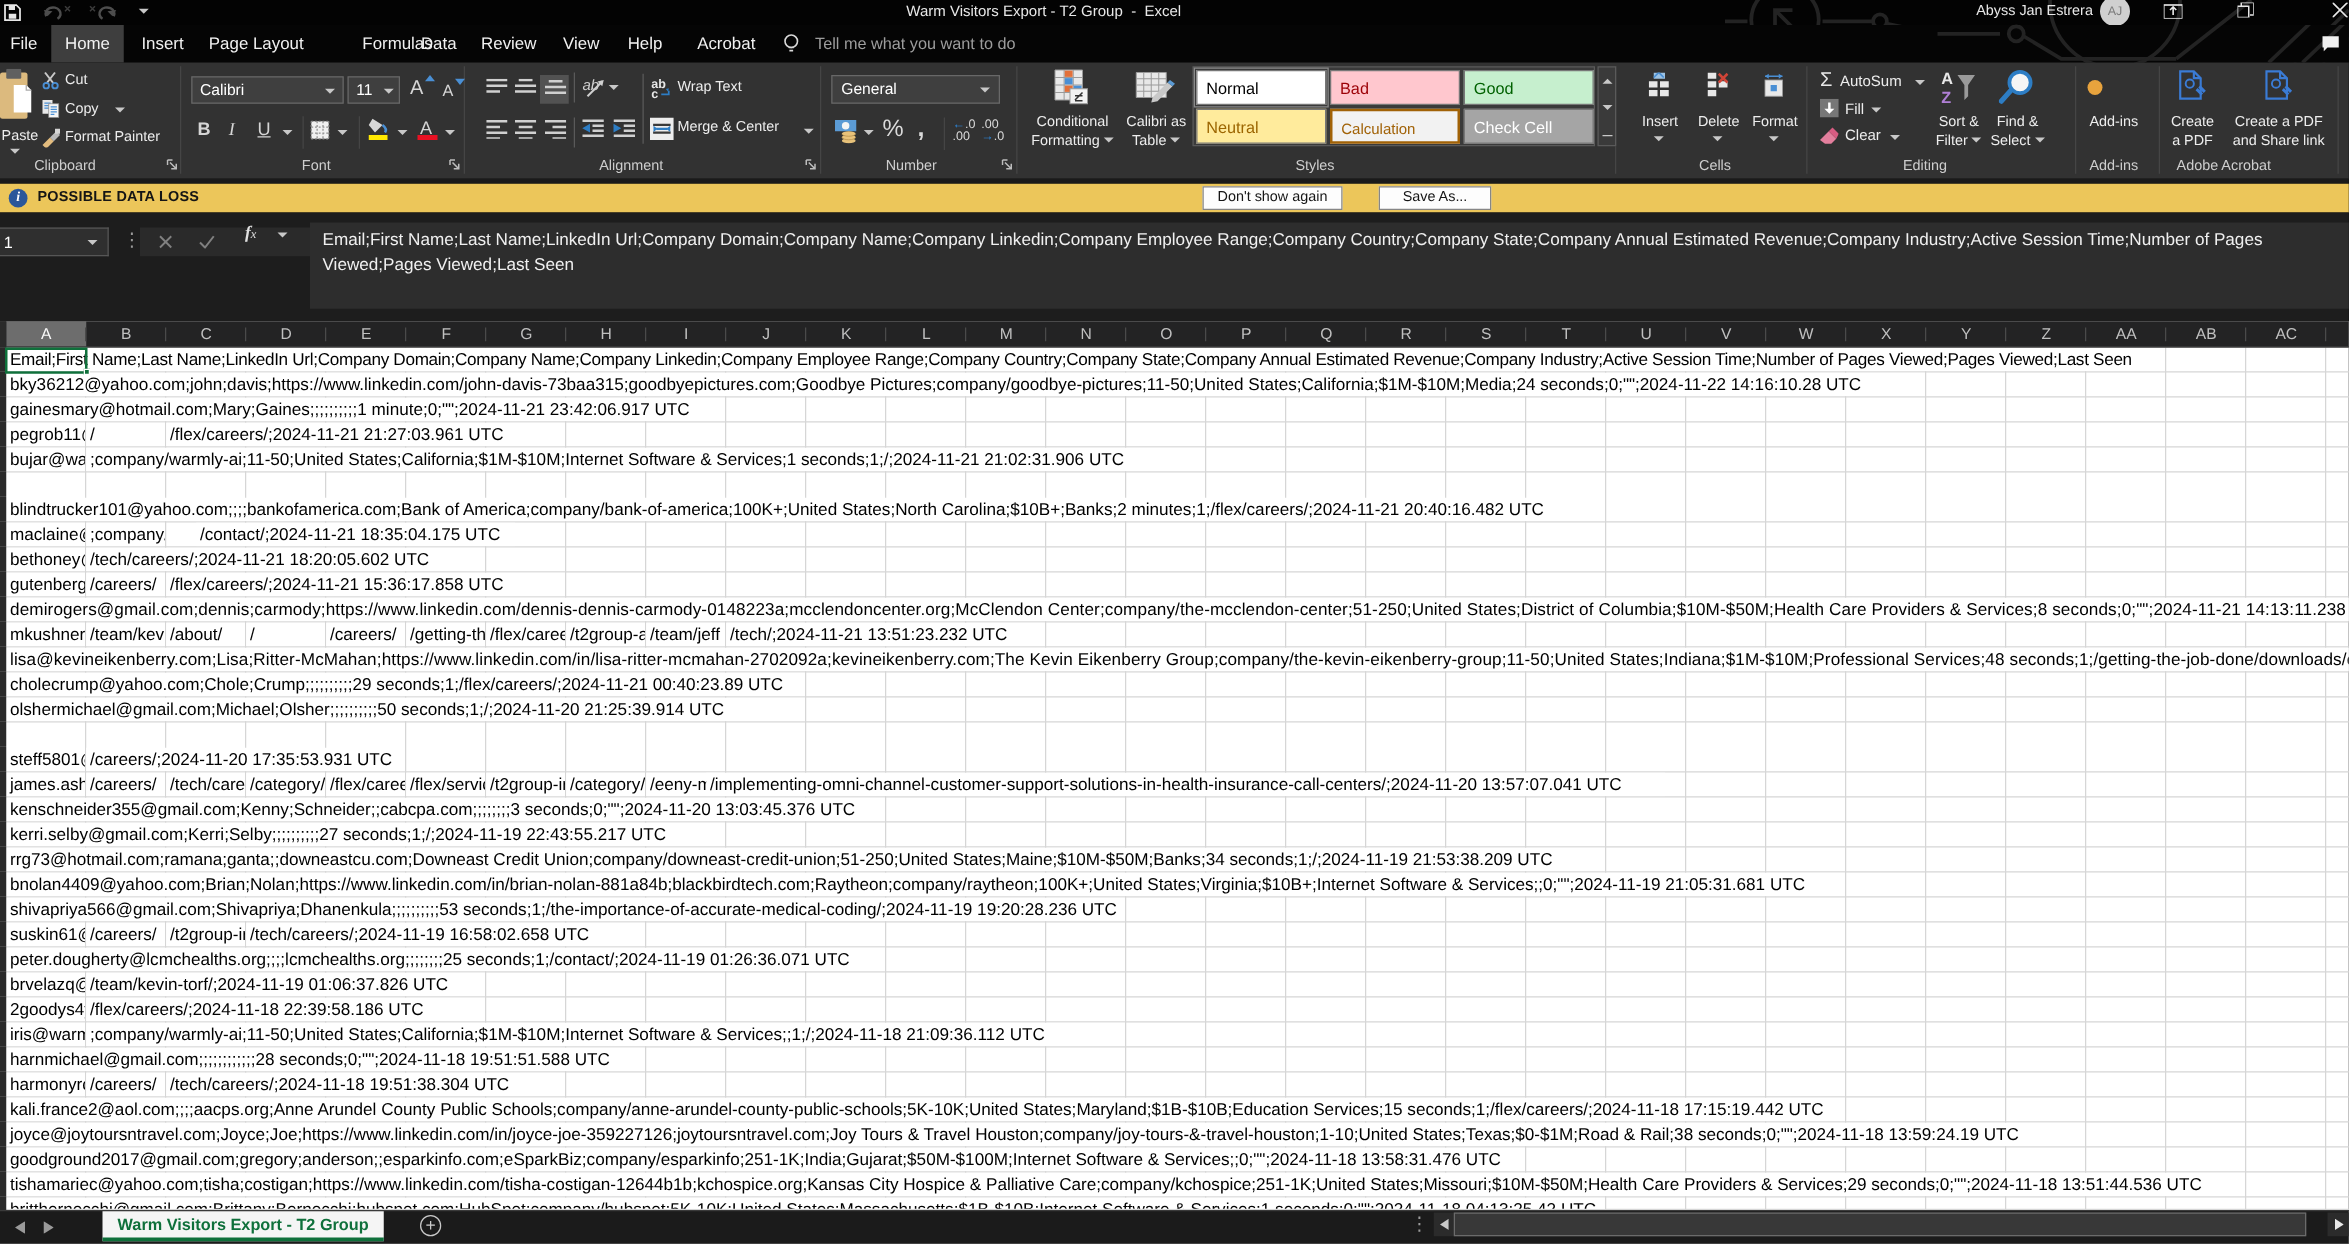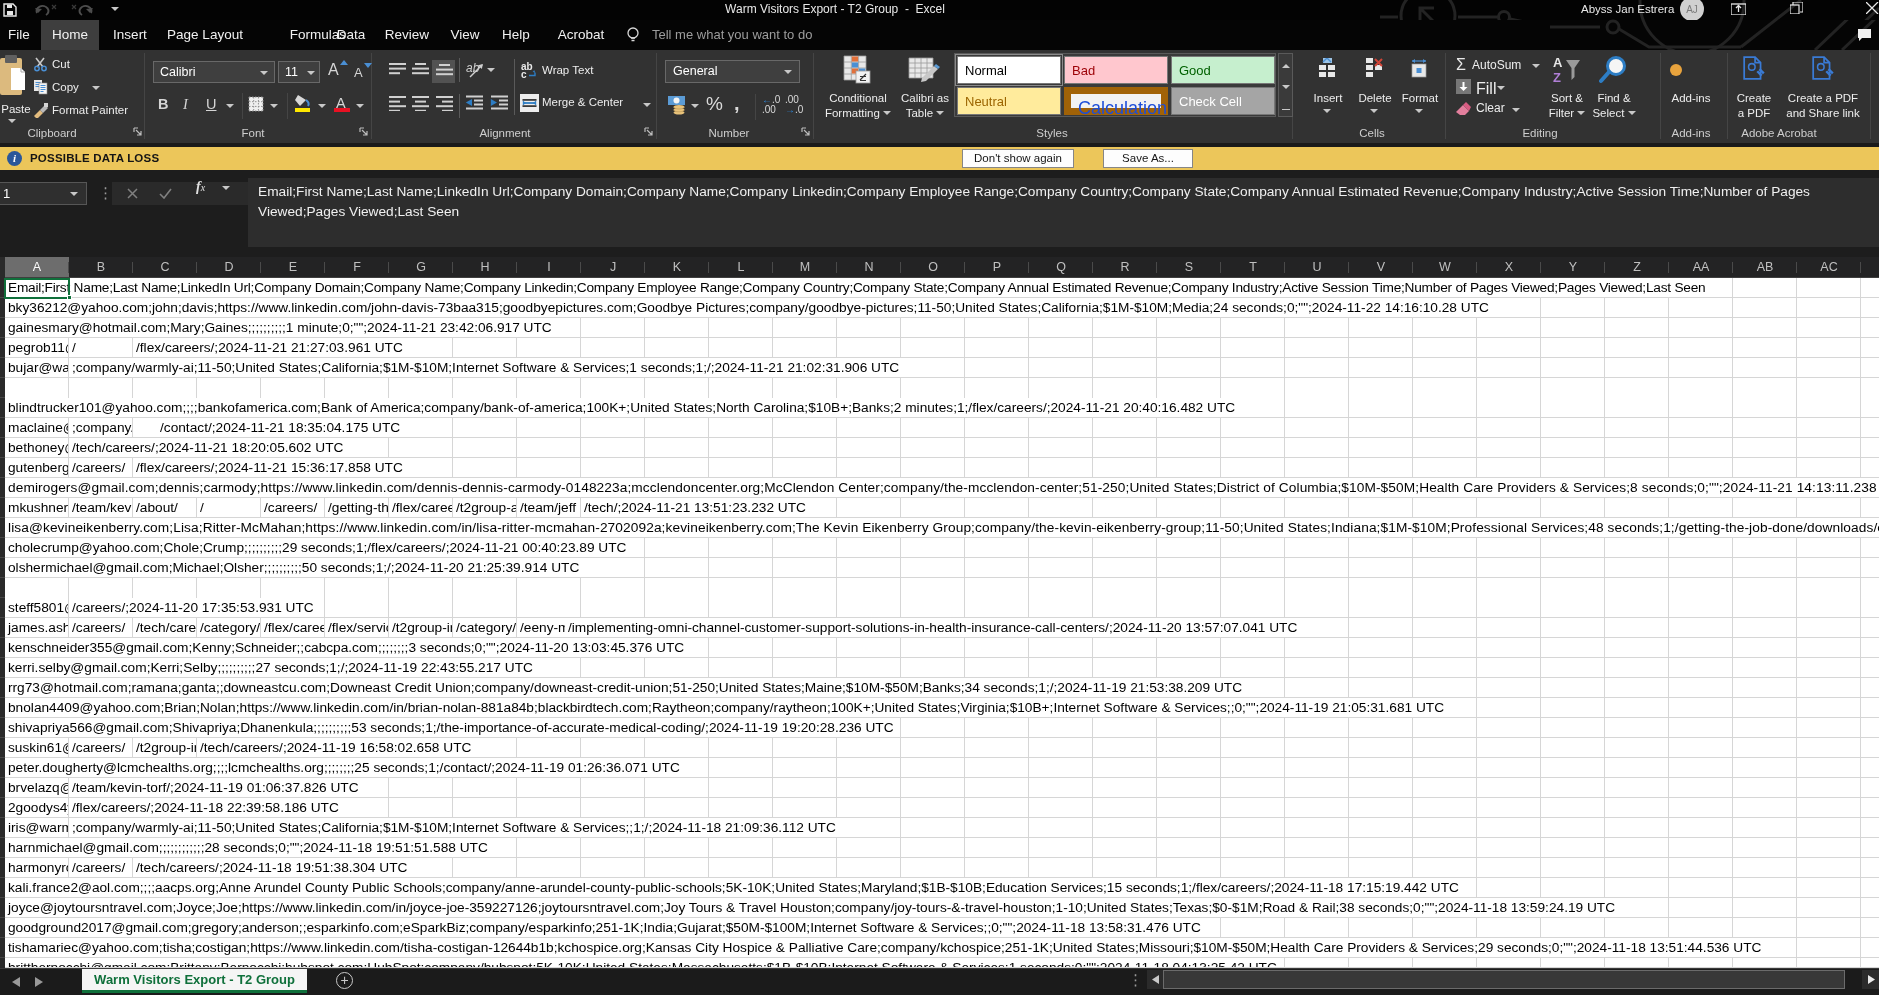--- a/index.html
+++ b/index.html
@@ -291,21 +291,21 @@
         <path d="M14 23 L26 11 l4 3 -12 12 -5 1z" fill="#c8c8c8"></path>
         <path d="M26 11 l4 3 2-2 -4-3z" fill="#5b9bd5"></path>
       </svg>
 <div class="btxt" style="left:880px;top:92px;width:90px">Calibri as</div>
 <div class="btxt" style="left:880px;top:107px;width:90px">Table <span class="caret" style="border-top-color:#c8c8c8;vertical-align:2px"></span></div>
 <div style="position:absolute;left:954px;top:53px;width:322px;height:64px;border:1px solid #5a5a5a;background:#3a3a3a"></div>
 <div style="position:absolute;left:957px;top:56px;width:104px;height:28px;background:#ffffff;color:#000000;font-size:13px;line-height:28px;padding-left:7px;outline:1px solid #8a8a8a;outline-offset:1px;border:1px solid #777">Normal</div>
 <div style="position:absolute;left:1064px;top:56px;width:104px;height:28px;background:#ffc7ce;color:#9c0006;font-size:13px;line-height:28px;padding-left:7px;border:1px solid #777">Bad</div>
 <div style="position:absolute;left:1171px;top:56px;width:104px;height:28px;background:#c6efce;color:#006100;font-size:13px;line-height:28px;padding-left:7px;border:1px solid #777">Good</div>
 <div style="position:absolute;left:957px;top:87px;width:104px;height:28px;background:#ffeb9c;color:#9c6500;font-size:13px;line-height:28px;padding-left:7px;border:1px solid #777">Neutral</div>
-<div style="position:absolute;left:1064px;top:87px;width:104px;height:28px;background:#f2f2f2;color:#1d4ed8;font-size:18px;line-height:28px;padding-left:7px;border:7px solid #a16207">Calculation</div>
+<div style="position:absolute;left:1064px;top:87px;width:104px;height:28px;background:#f2f2f2;color:#a16207;font-size:12px;line-height:28px;padding-left:7px;border:2px solid #a16207">Calculation</div>
 <div style="position:absolute;left:1171px;top:87px;width:104px;height:28px;background:#a5a5a5;color:#ffffff;font-size:13px;line-height:28px;padding-left:7px;border:1px solid #777">Check Cell</div>
 <div style="position:absolute;left:1278px;top:53px;width:15px;height:64px;background:#3a3a3a;border:1px solid #5a5a5a"></div>
 <div style="position:absolute;left:1280px;top:56px;width:11px;height:18px;text-align:center;line-height:14px"><span class="caret" style="border-top-color:#c8c8c8;transform:rotate(180deg);display:inline-block"></span></div>
 <div style="position:absolute;left:1280px;top:77px;width:11px;height:18px;text-align:center;line-height:14px"><span class="caret" style="border-top-color:#c8c8c8"></span></div>
 <div style="position:absolute;left:1280px;top:98px;width:11px;height:18px;text-align:center;line-height:14px"><span style="display:inline-block;width:8px;border-top:1.5px solid #c8c8c8"></span></div>
 <svg style="position:absolute;left:1319px;top:58px" width="17" height="20" viewBox="0 0 17 20">
         <rect x="4" y="0" width="9" height="5" fill="#9cc3e5"></rect>
         <rect x="0" y="7" width="7" height="5" fill="#e8e8e8"></rect>
         <rect x="9" y="7" width="7" height="5" fill="#e8e8e8"></rect>
         <rect x="0" y="14" width="7" height="5" fill="#e8e8e8"></rect>
@@ -332,21 +332,21 @@
 <div class="btxt" style="left:1393px;top:92px;width:54px">Format</div>
 <div style="position:absolute;left:1415px;top:109px" class="caret"></div>
 <div class="btxt" style="left:1456px;top:56px;font-size:16px;color:#e8e8e8">Σ</div>
 <div class="btxt" style="left:1472px;top:58px;text-align:left;font-size:12px">AutoSum</div>
 <div style="position:absolute;left:1532px;top:64px" class="caret"></div>
 <svg style="position:absolute;left:1456px;top:79px" width="15" height="15" viewBox="0 0 15 15">
         <rect x="0" y="0" width="15" height="15" fill="#777"></rect>
         <path d="M7.5 3 v7" stroke="#fff" stroke-width="2"></path>
         <path d="M7.5 12 l-4-4 h8z" fill="#fff"></path>
       </svg>
-<div class="btxt" style="left:1476px;top:80px;text-align:left;font-size:16px">Fill</div>
+<div class="btxt" style="left:1476px;top:80px;text-align:left;font-size:12px">Fill</div>
 <div style="position:absolute;left:1497px;top:86px" class="caret"></div>
 <svg style="position:absolute;left:1455px;top:101px" width="16" height="15" viewBox="0 0 16 15">
         <path d="M1 11 L8 4 l6 6 -4 4 H5z" fill="#e37f9d"></path>
         <path d="M8 4 l3-3 5 5 -2 4z" fill="#d85c82"></path>
       </svg>
 <div class="btxt" style="left:1476px;top:101px;text-align:left;font-size:12px">Clear</div>
 <div style="position:absolute;left:1512px;top:108px" class="caret"></div>
 <svg style="position:absolute;left:1553px;top:55px" width="30" height="30" viewBox="0 0 30 30">
         <text x="0" y="12" font-size="13" fill="#e8e8e8" font-weight="bold">A</text>
         <text x="0" y="27" font-size="13" fill="#b07fd6" font-weight="bold">Z</text>

